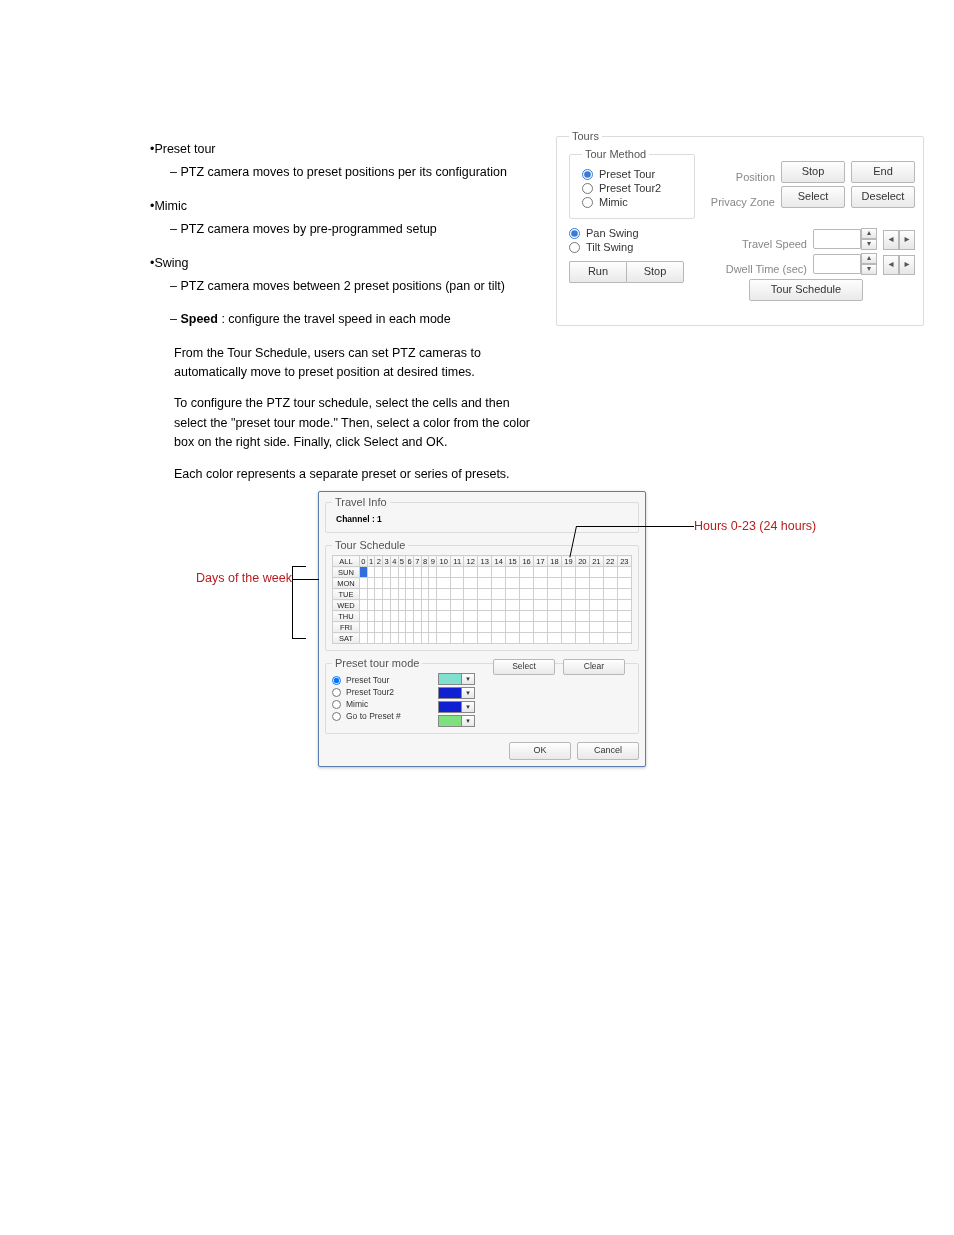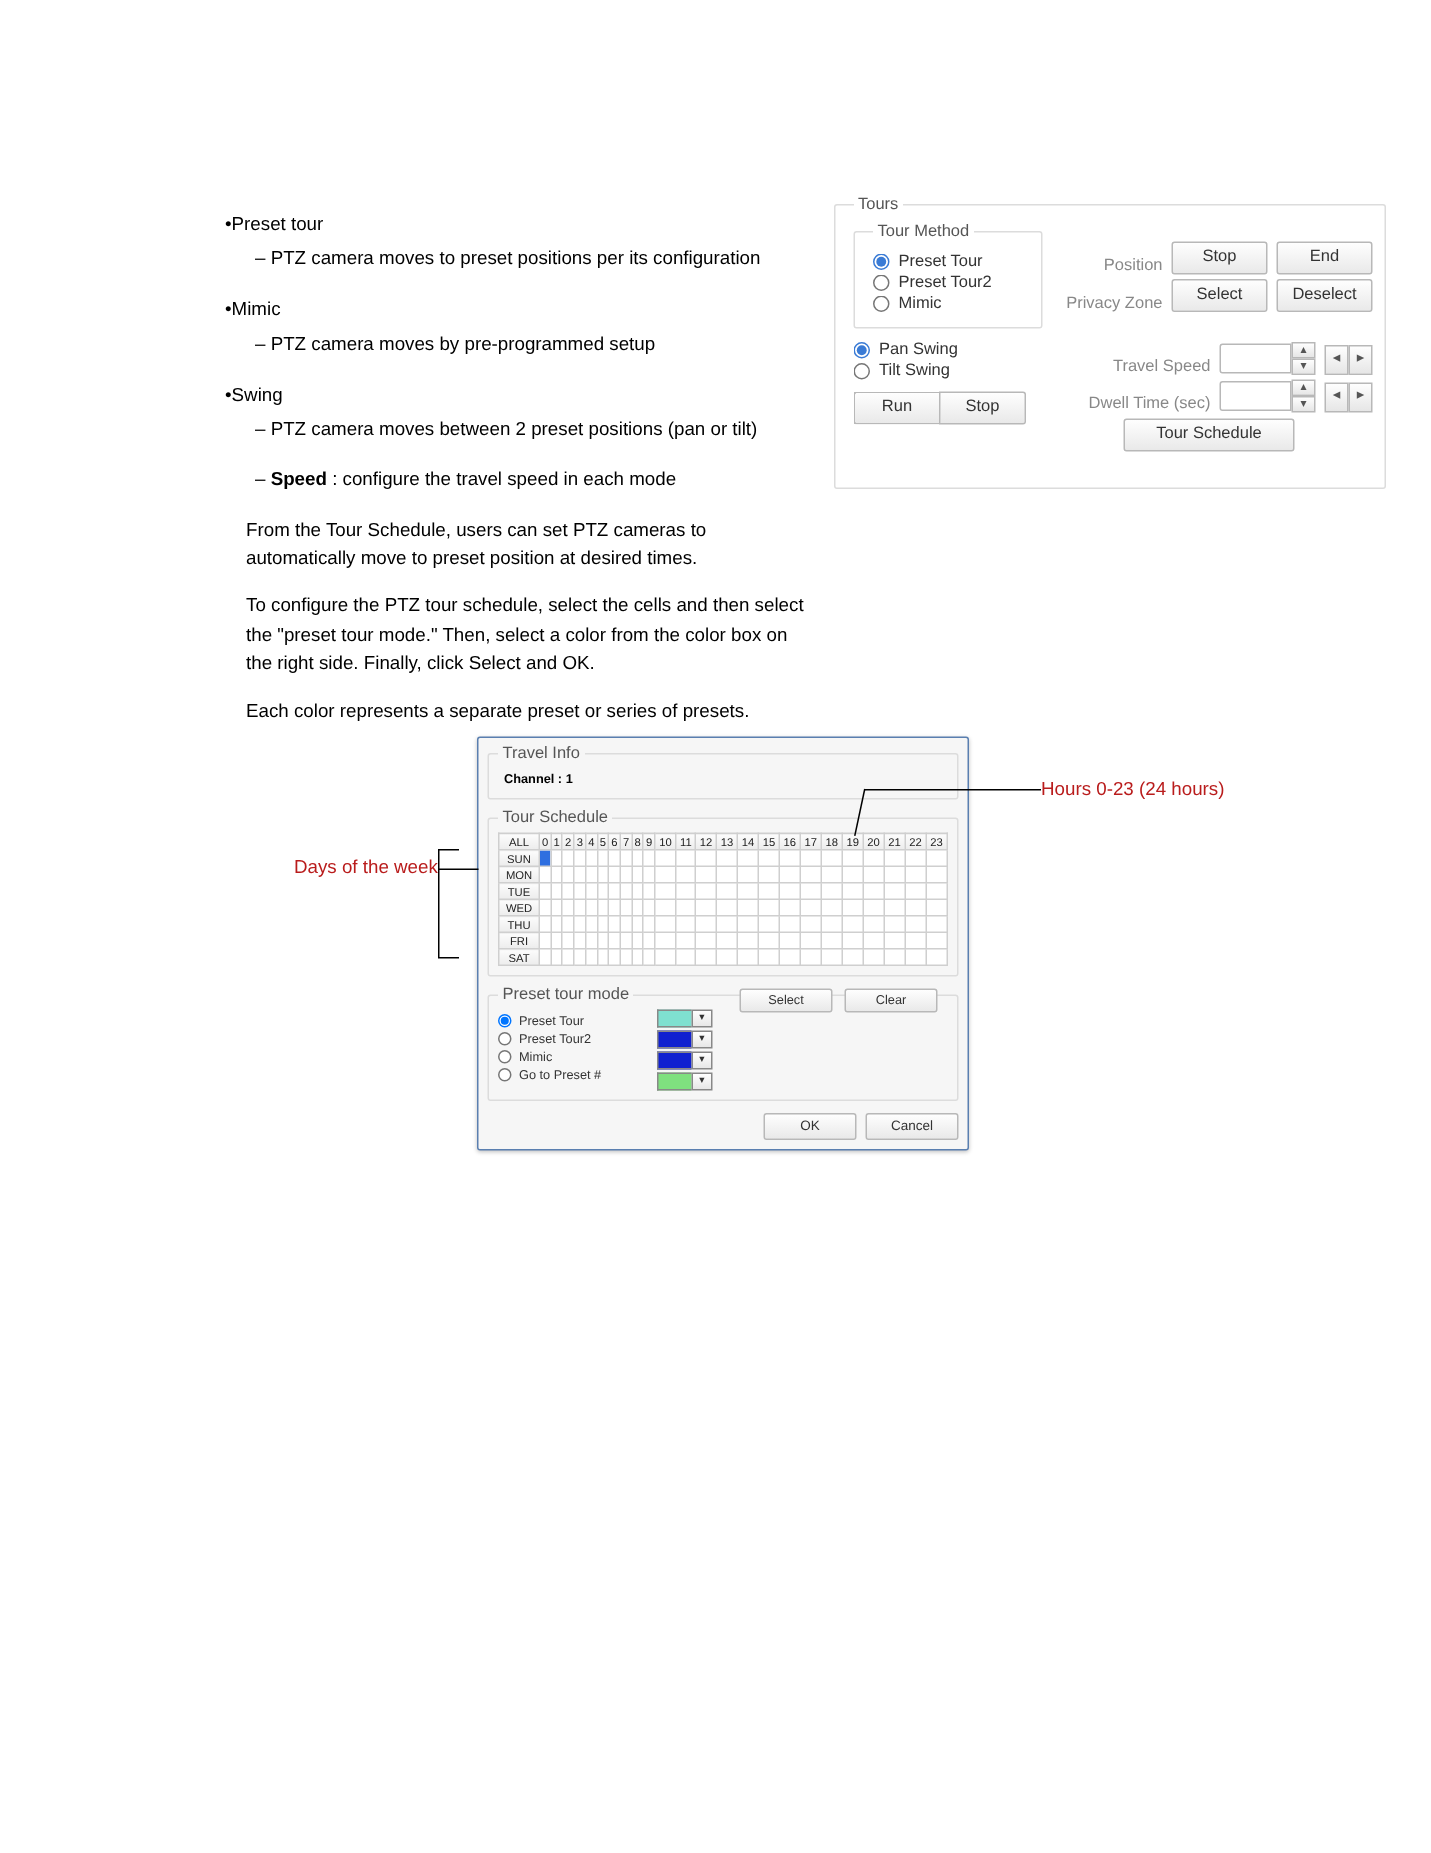--- a/index.html
+++ b/index.html
@@ -7,21 +7,21 @@
   
   .doc-text{position:absolute;left:150px;top:140px;width:390px;font-size:12.5px;line-height:1.55;color:#000}
   .doc-text ul{list-style:none;margin:0 0 14px 0;padding:0}
   .doc-text li.top{margin:0 0 14px 0;padding-left:18px;text-indent:-18px}
   .doc-text li.top::before{content:"\2022 ";color:#000}
   .doc-text li.sub{margin:-10px 0 14px 20px;padding-left:22px;text-indent:-22px}
   .doc-text li.sub::before{content:"\2013  "}
   .doc-text li.flat{margin:0 0 6px 20px;padding-left:22px;text-indent:-22px}
   .doc-text li.flat::before{content:"\2013  "}
   .doc-text p{margin:0 0 8px 0}
-  .doc-text p.indent{margin-left:14px}
+  .doc-text p.indent{margin-left:24px}
   .doc-text p.narrow{margin-top:12px}
 
   
   .tours-panel{position:absolute;left:556px;top:130px;width:300px;height:180px;background:#f6f6f6;border:1px solid #dcdcdc;border-radius:2px;padding:4px 8px 8px 8px}
   fieldset.win{border:1px solid #dcdcdc;border-radius:2px;margin:0;padding:6px 8px 8px 12px;background:transparent}
   fieldset.win>legend{font-size:11px;color:#555;padding:0 3px}
   .tours-panel .tm-row{display:flex;gap:10px;align-items:flex-start}
   .tours-panel fieldset.method{width:104px}
   .tours-panel .radio-line{display:flex;align-items:center;gap:6px;font-size:11px;color:#333;margin:2px 0}
   .tours-panel input[type=radio]{margin:0;accent-color:#3a7bd5;width:11px;height:11px}

